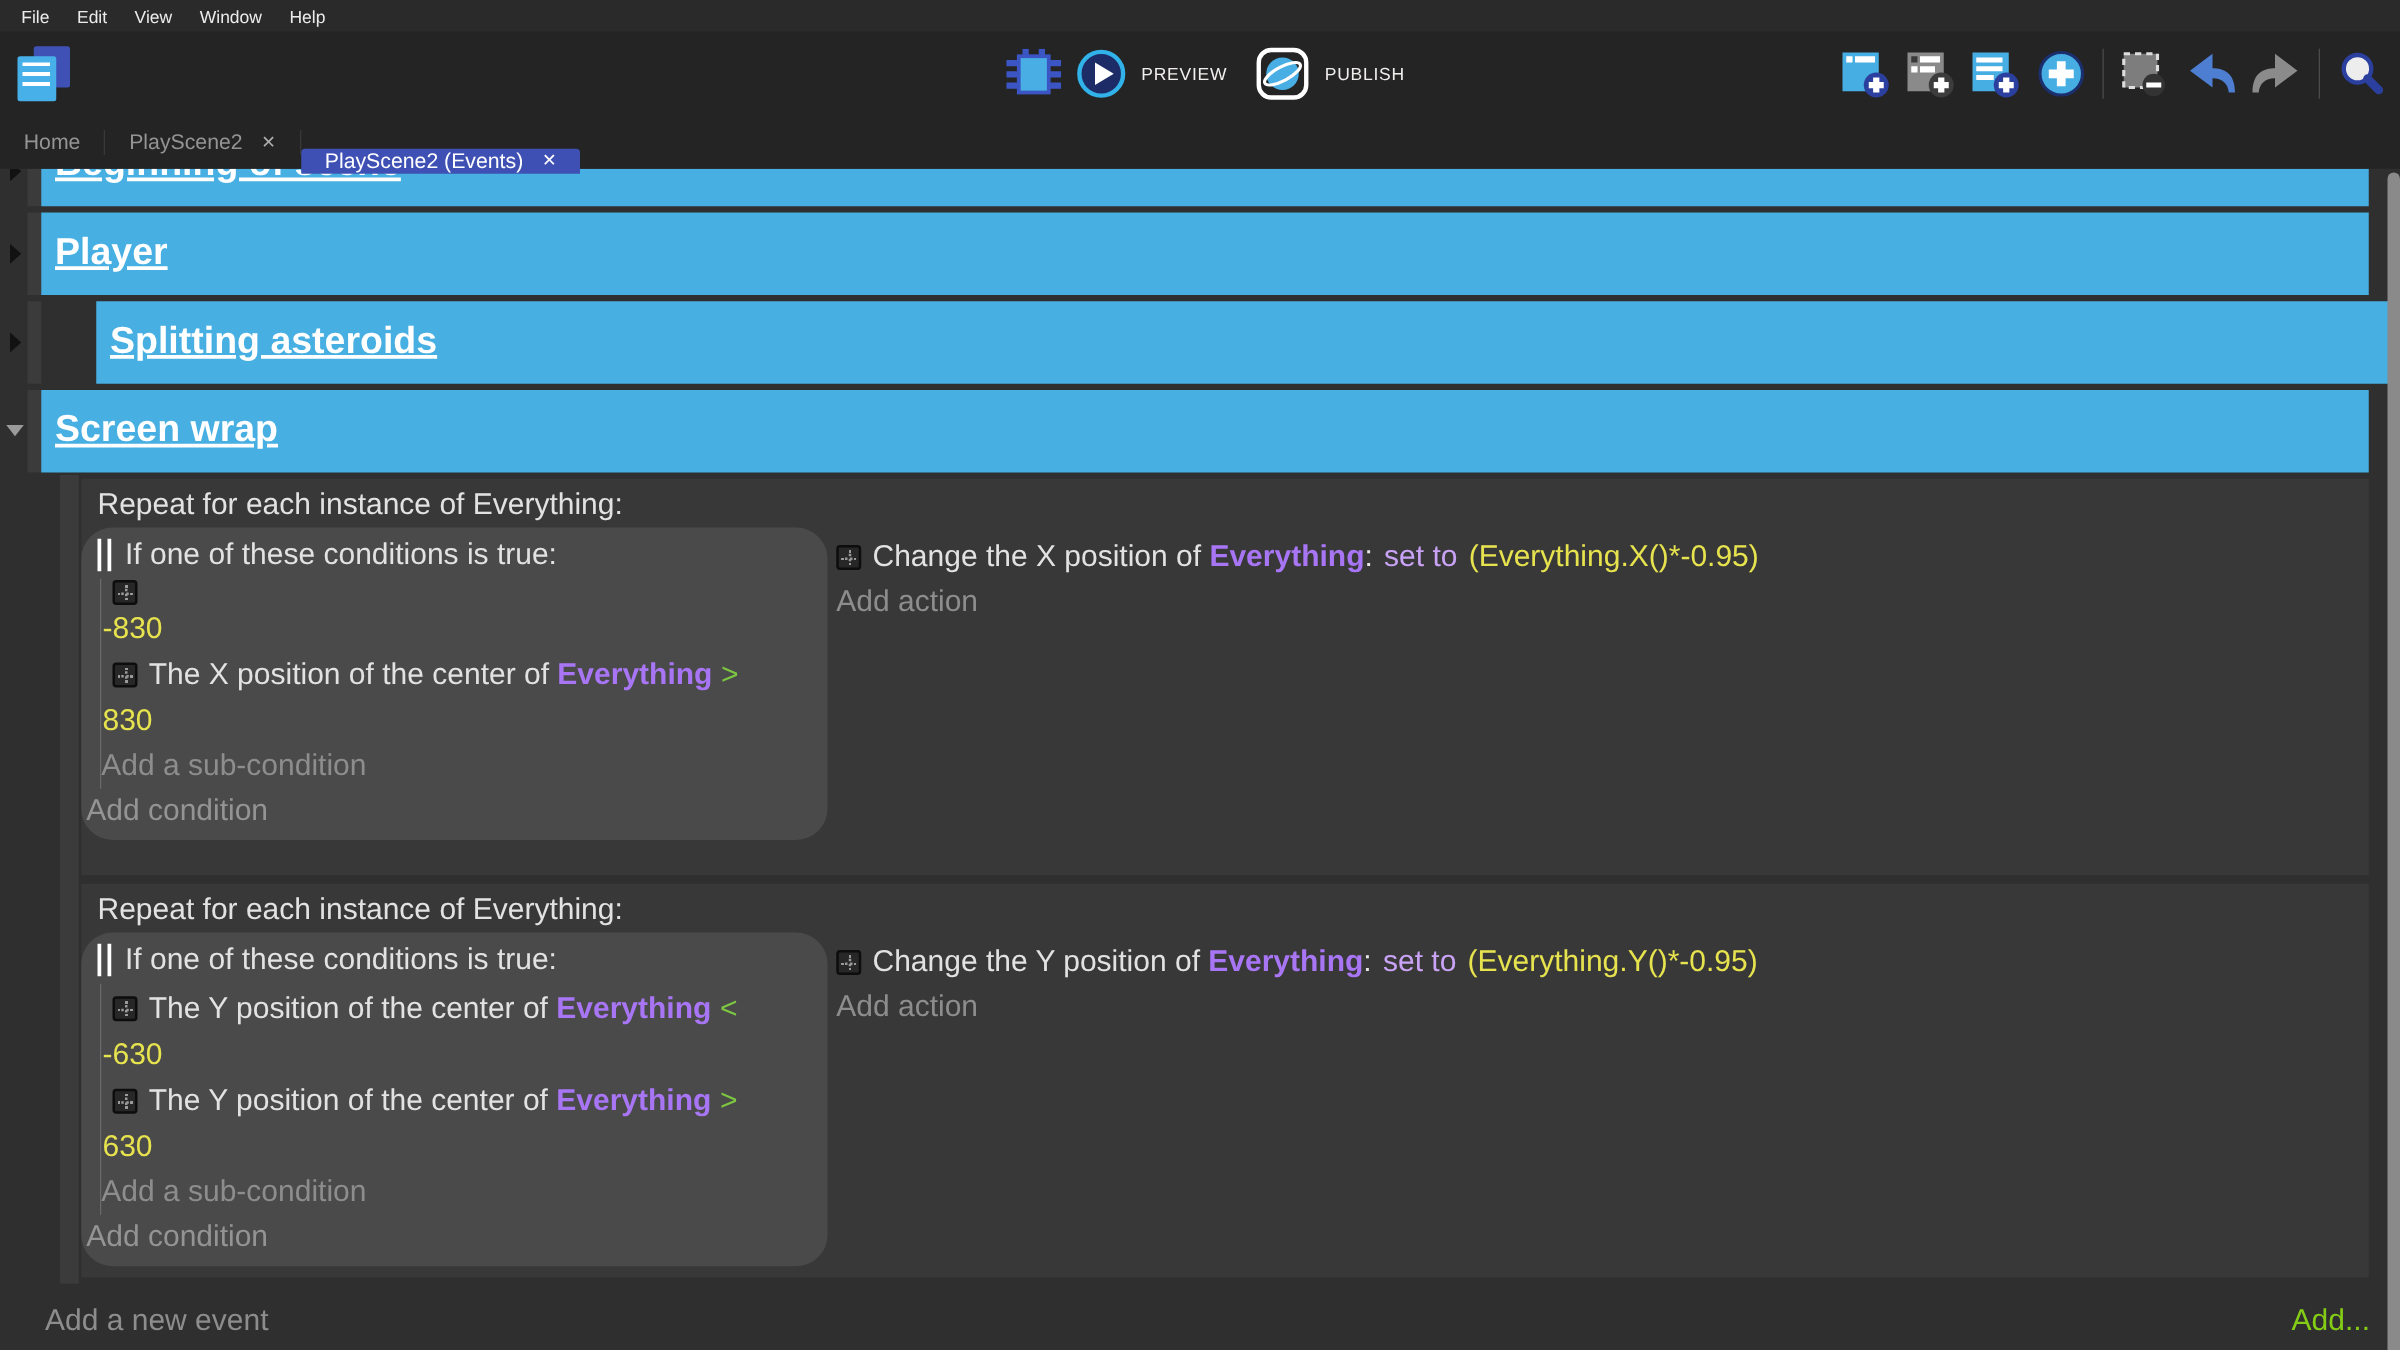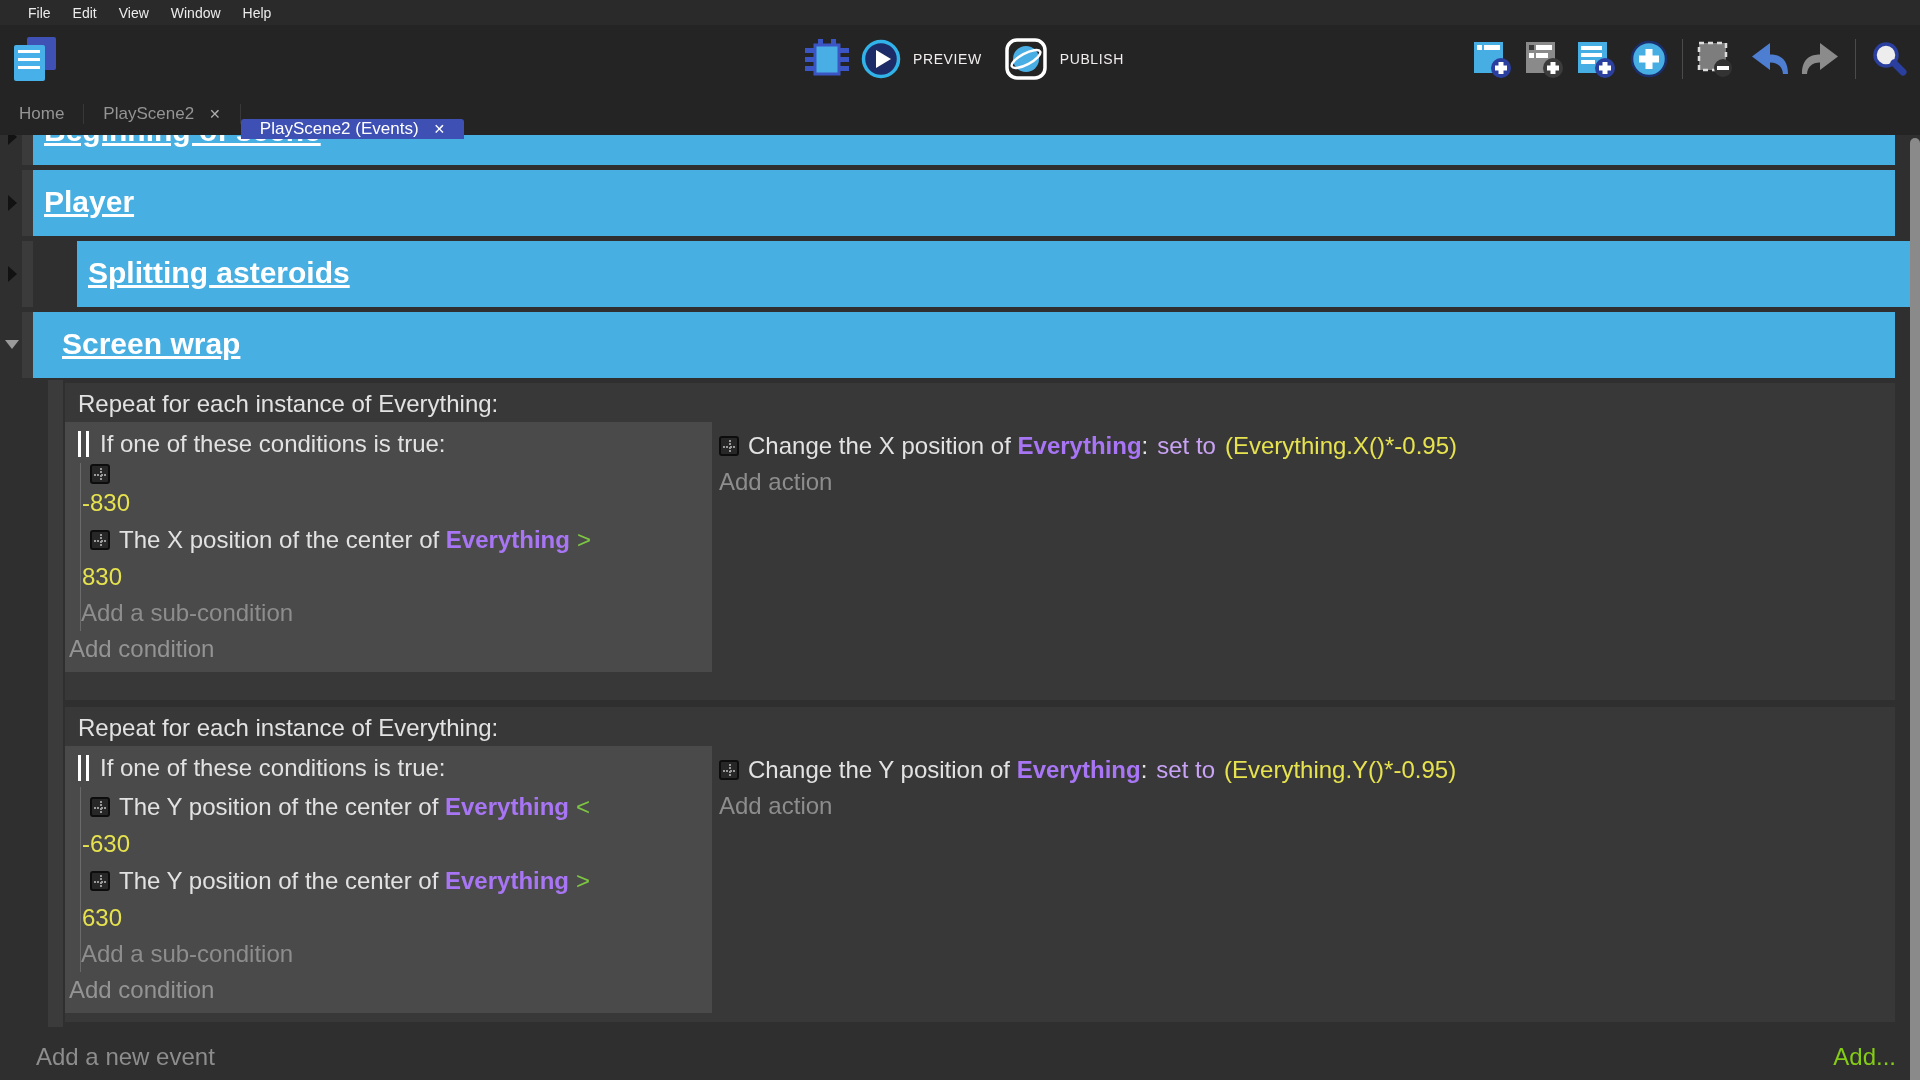--- a/index.html
+++ b/index.html
@@ -2,21 +2,21 @@
 <html><head>
 <meta charset="utf-8">
 <style>
   * { margin:0; padding:0; box-sizing:border-box; }
   html,body { width:1920px; height:1080px; overflow:hidden; }
   body { background:#2f2f2f; font-family:"Liberation Sans","DejaVu Sans",sans-serif; }
   #app { position:relative; width:1920px; height:1080px; }
 
   
   .menubar { position:absolute; top:0; left:0; right:0; height:25px; background:#2a2a2a;
-             display:flex; align-items:center; padding-left:17px; z-index:30; }
+             display:flex; align-items:center; padding-left:6px; z-index:30; }
   .menu-item { padding:0 11px; font-size:14px; color:#ececec; cursor:default; }
 
   
   .toolbar { position:absolute; top:25px; left:0; right:0; height:67px; background:#242424; z-index:29; }
   .pm-icon { position:absolute; left:14px; top:12px; width:42px; height:44px; }
   .pm-back { position:absolute; right:0; top:0; width:29px; height:33px; background:#3f51b5; border-radius:2px; }
   .pm-front { position:absolute; left:0; bottom:0; width:31px; height:36px; background:#47b0e8; border-radius:2px; }
   .pm-front::before { content:""; position:absolute; left:4px; top:5px; right:5px; height:22px;
       background:repeating-linear-gradient(to bottom,#ffffff 0 3px,transparent 3px 8px); }
   .center-tools { position:absolute; left:805px; top:0; height:67px; display:flex; align-items:center; gap:12px; }
@@ -42,21 +42,21 @@
                        white-space:nowrap;text-decoration:underline; }
   .tri-right { width:0; height:0; border-left:9px solid #121212; border-top:8px solid transparent;
                border-bottom:8px solid transparent; position:absolute; }
   .tri-down { width:0; height:0; border-top:9px solid #9a9a9a; border-left:7px solid transparent;
               border-right:7px solid transparent; position:absolute; }
   .kids-gutter { position:absolute; left:48px; top:245px; width:15px; height:647px; background:#3b3b3b; }
 
   .event { position:absolute; left:65px; width:1830px; background:#383838; }
   .event-header { font-size:24px; color:#e6e6e6; padding:7px 0 4px 13px; white-space:nowrap; }
   .event-body { display:flex; align-items:stretch; }
-  .cond-col { width:647px; background:#4a4a4a; padding:3px 0 6px 13px; flex:none; }
+  .cond-col { width:597px; background:#4a4a4a; padding:3px 0 6px 13px; flex:none;border-radius:25px; }
   .act-col { flex:1; padding:5px 0 0 7px; }
 
   .evt-text { font-size:24px; color:#e2e2e2; }
   .or-row { display:flex; align-items:center; gap:11px; height:38px; }
   .or-icon { width:11px; height:26px; border-left:3px solid #ffffff; border-right:3px solid #ffffff; flex:none; }
   .cond-list { margin-left:2px; border-left:1px solid #6a6a6a; padding:1px 0; }
   .cond-line { display:flex; align-items:center; gap:9px; line-height:37px; padding-left:9px; cursor:pointer; }
   .cond-val { line-height:37px; color:#e7e34f; font-size:24px; padding-left:1px; cursor:pointer; }
   .pix-icon { width:20px; height:20px; background:#272727; border:2px solid #0d0d0d; border-radius:3px;
               position:relative; flex:none; }
@@ -221,21 +221,21 @@
     </div>
 
     <div class="tri-right" style="left:8px; top:131px;"></div>
     <div class="group-gutter" style="top:106px;"></div>
     <div class="group-bar" style="top:106px;margin-left:44px;">
       <div class="gtitle">Splitting asteroids</div>
     </div>
 
     <div class="tri-down" style="left:5px; top:205px;"></div>
     <div class="group-gutter" style="top:177px;"></div>
-    <div class="group-bar" style="top:177px;padding-left:18px;">
+    <div class="group-bar" style="top:177px;">
       <div class="gtitle">Screen wrap</div>
     </div>
 
     <div class="kids-gutter"></div>
 
     <div class="event" style="top:248px; height:317px;">
       <div class="event-header evt-text">Repeat for each instance of Everything:</div>
       <div class="event-body">
         <div class="cond-col">
           <div class="or-row evt-text">

